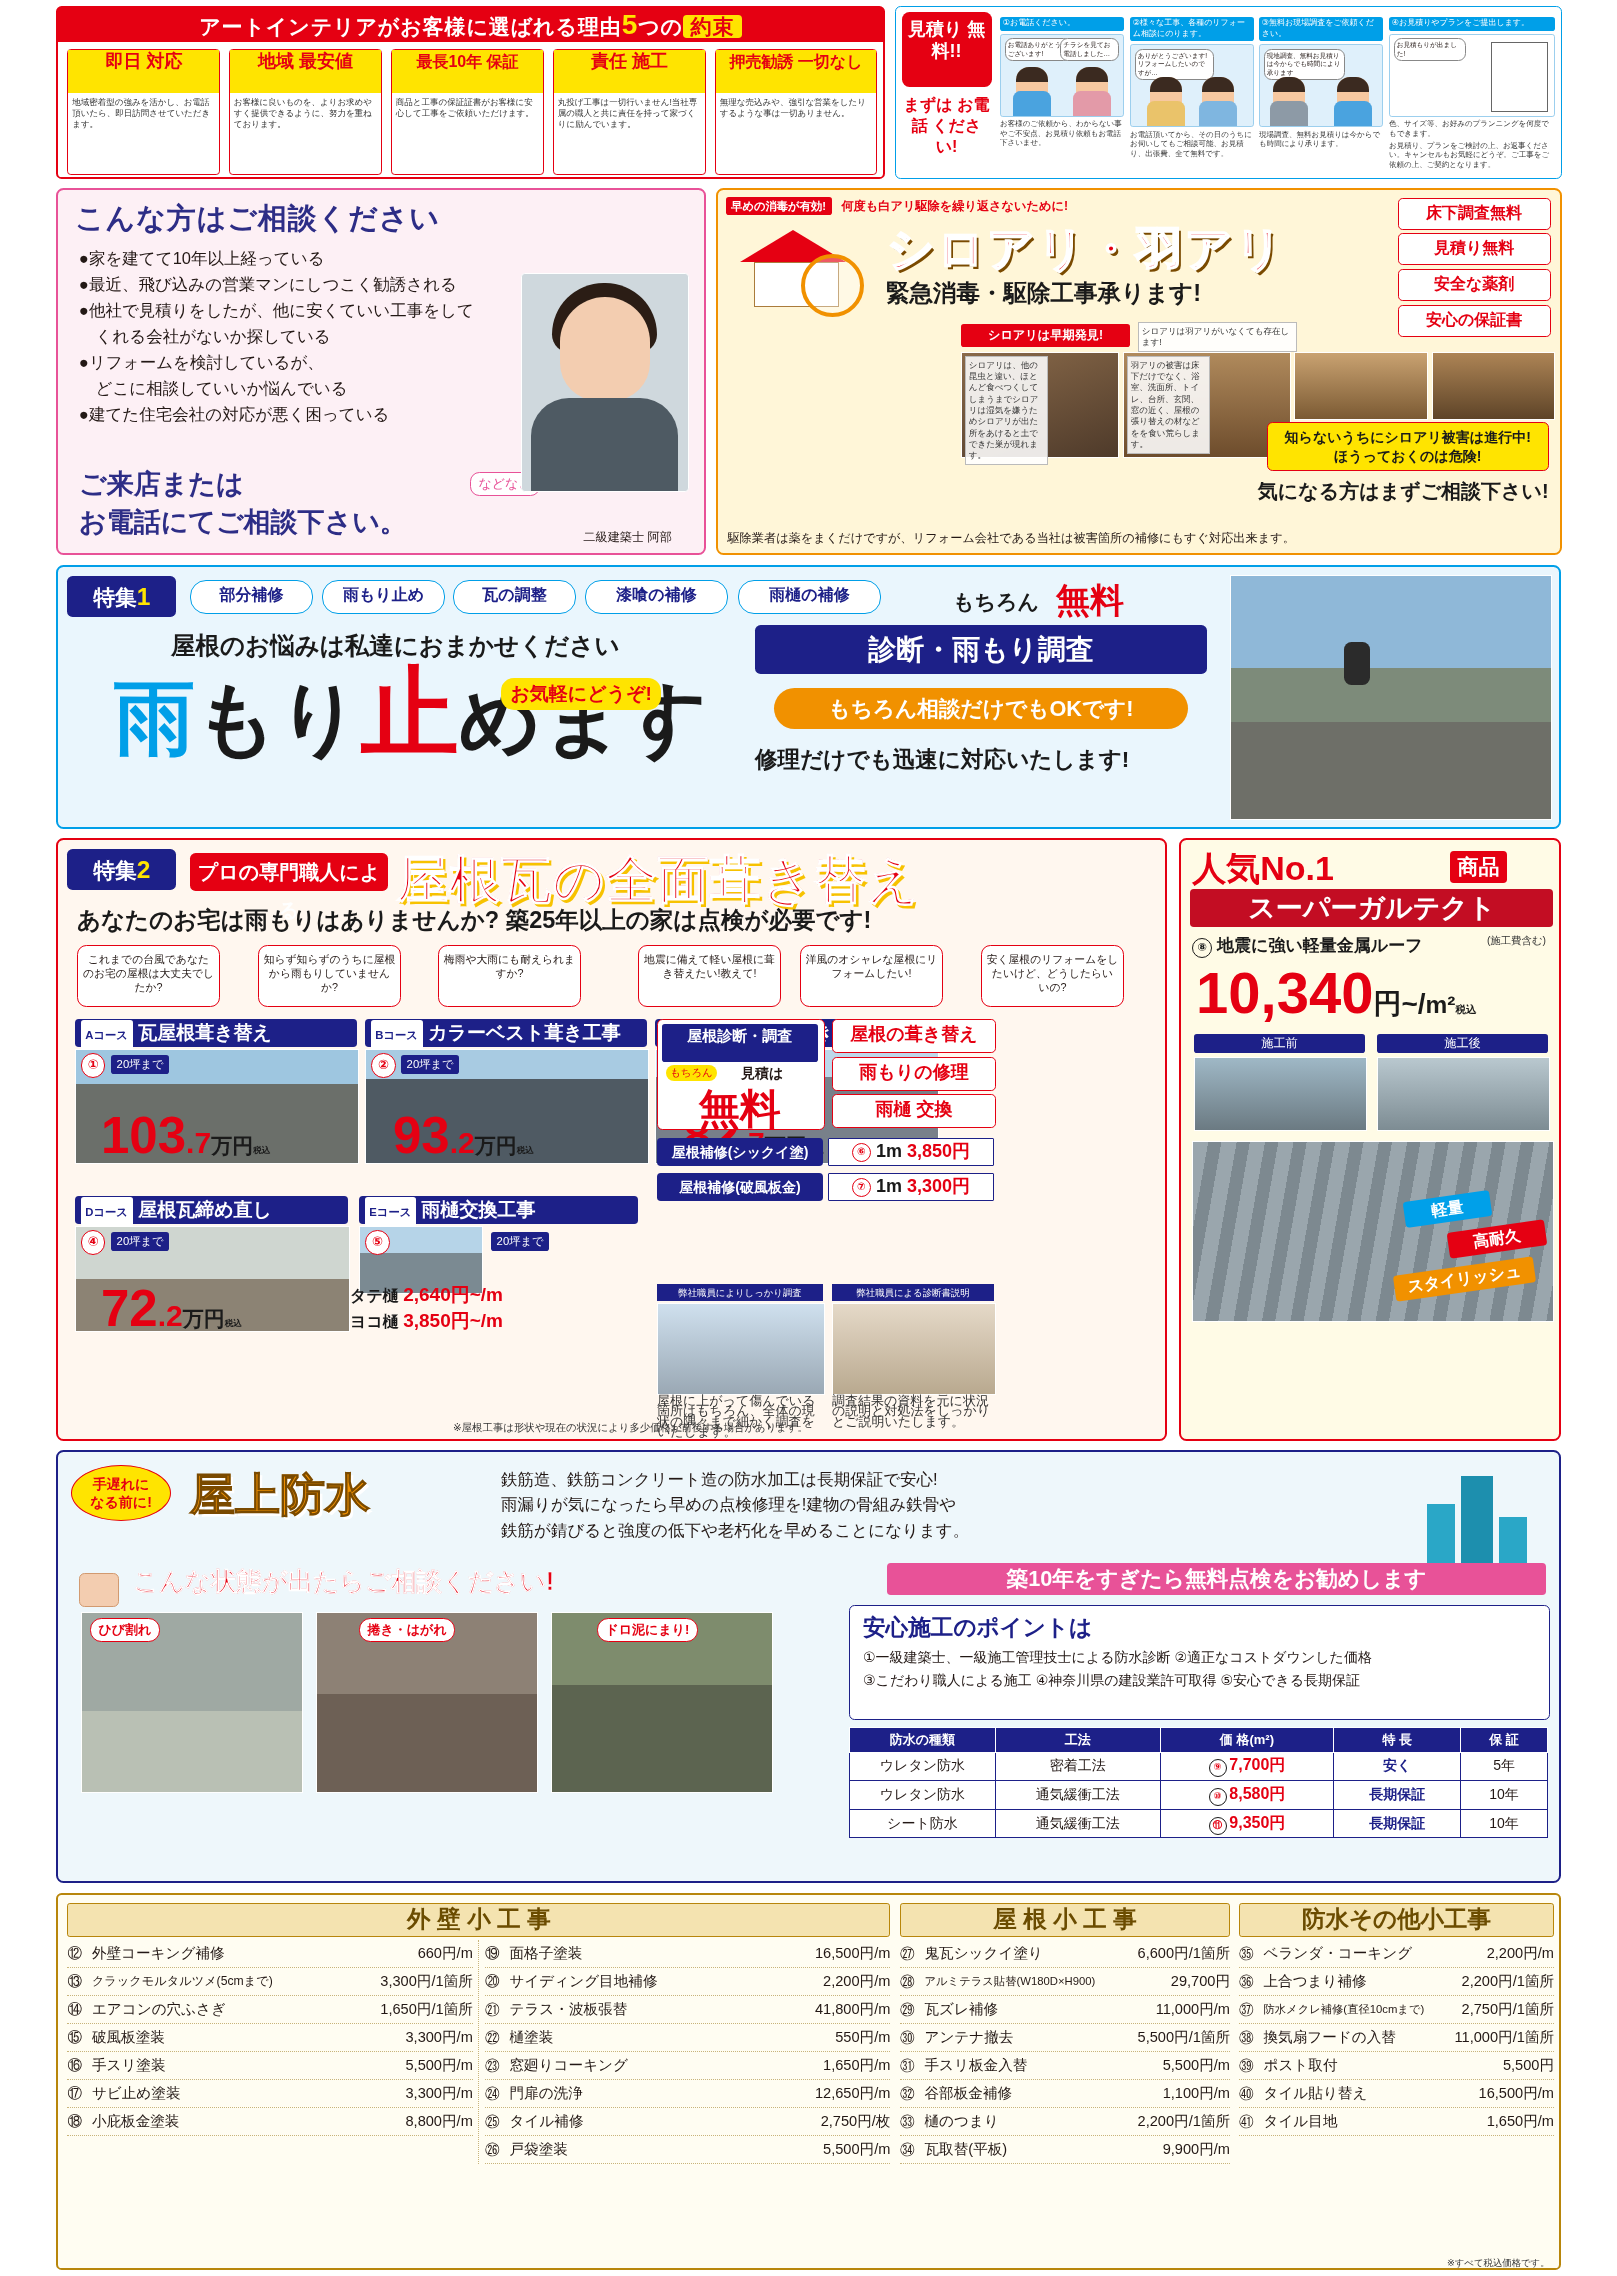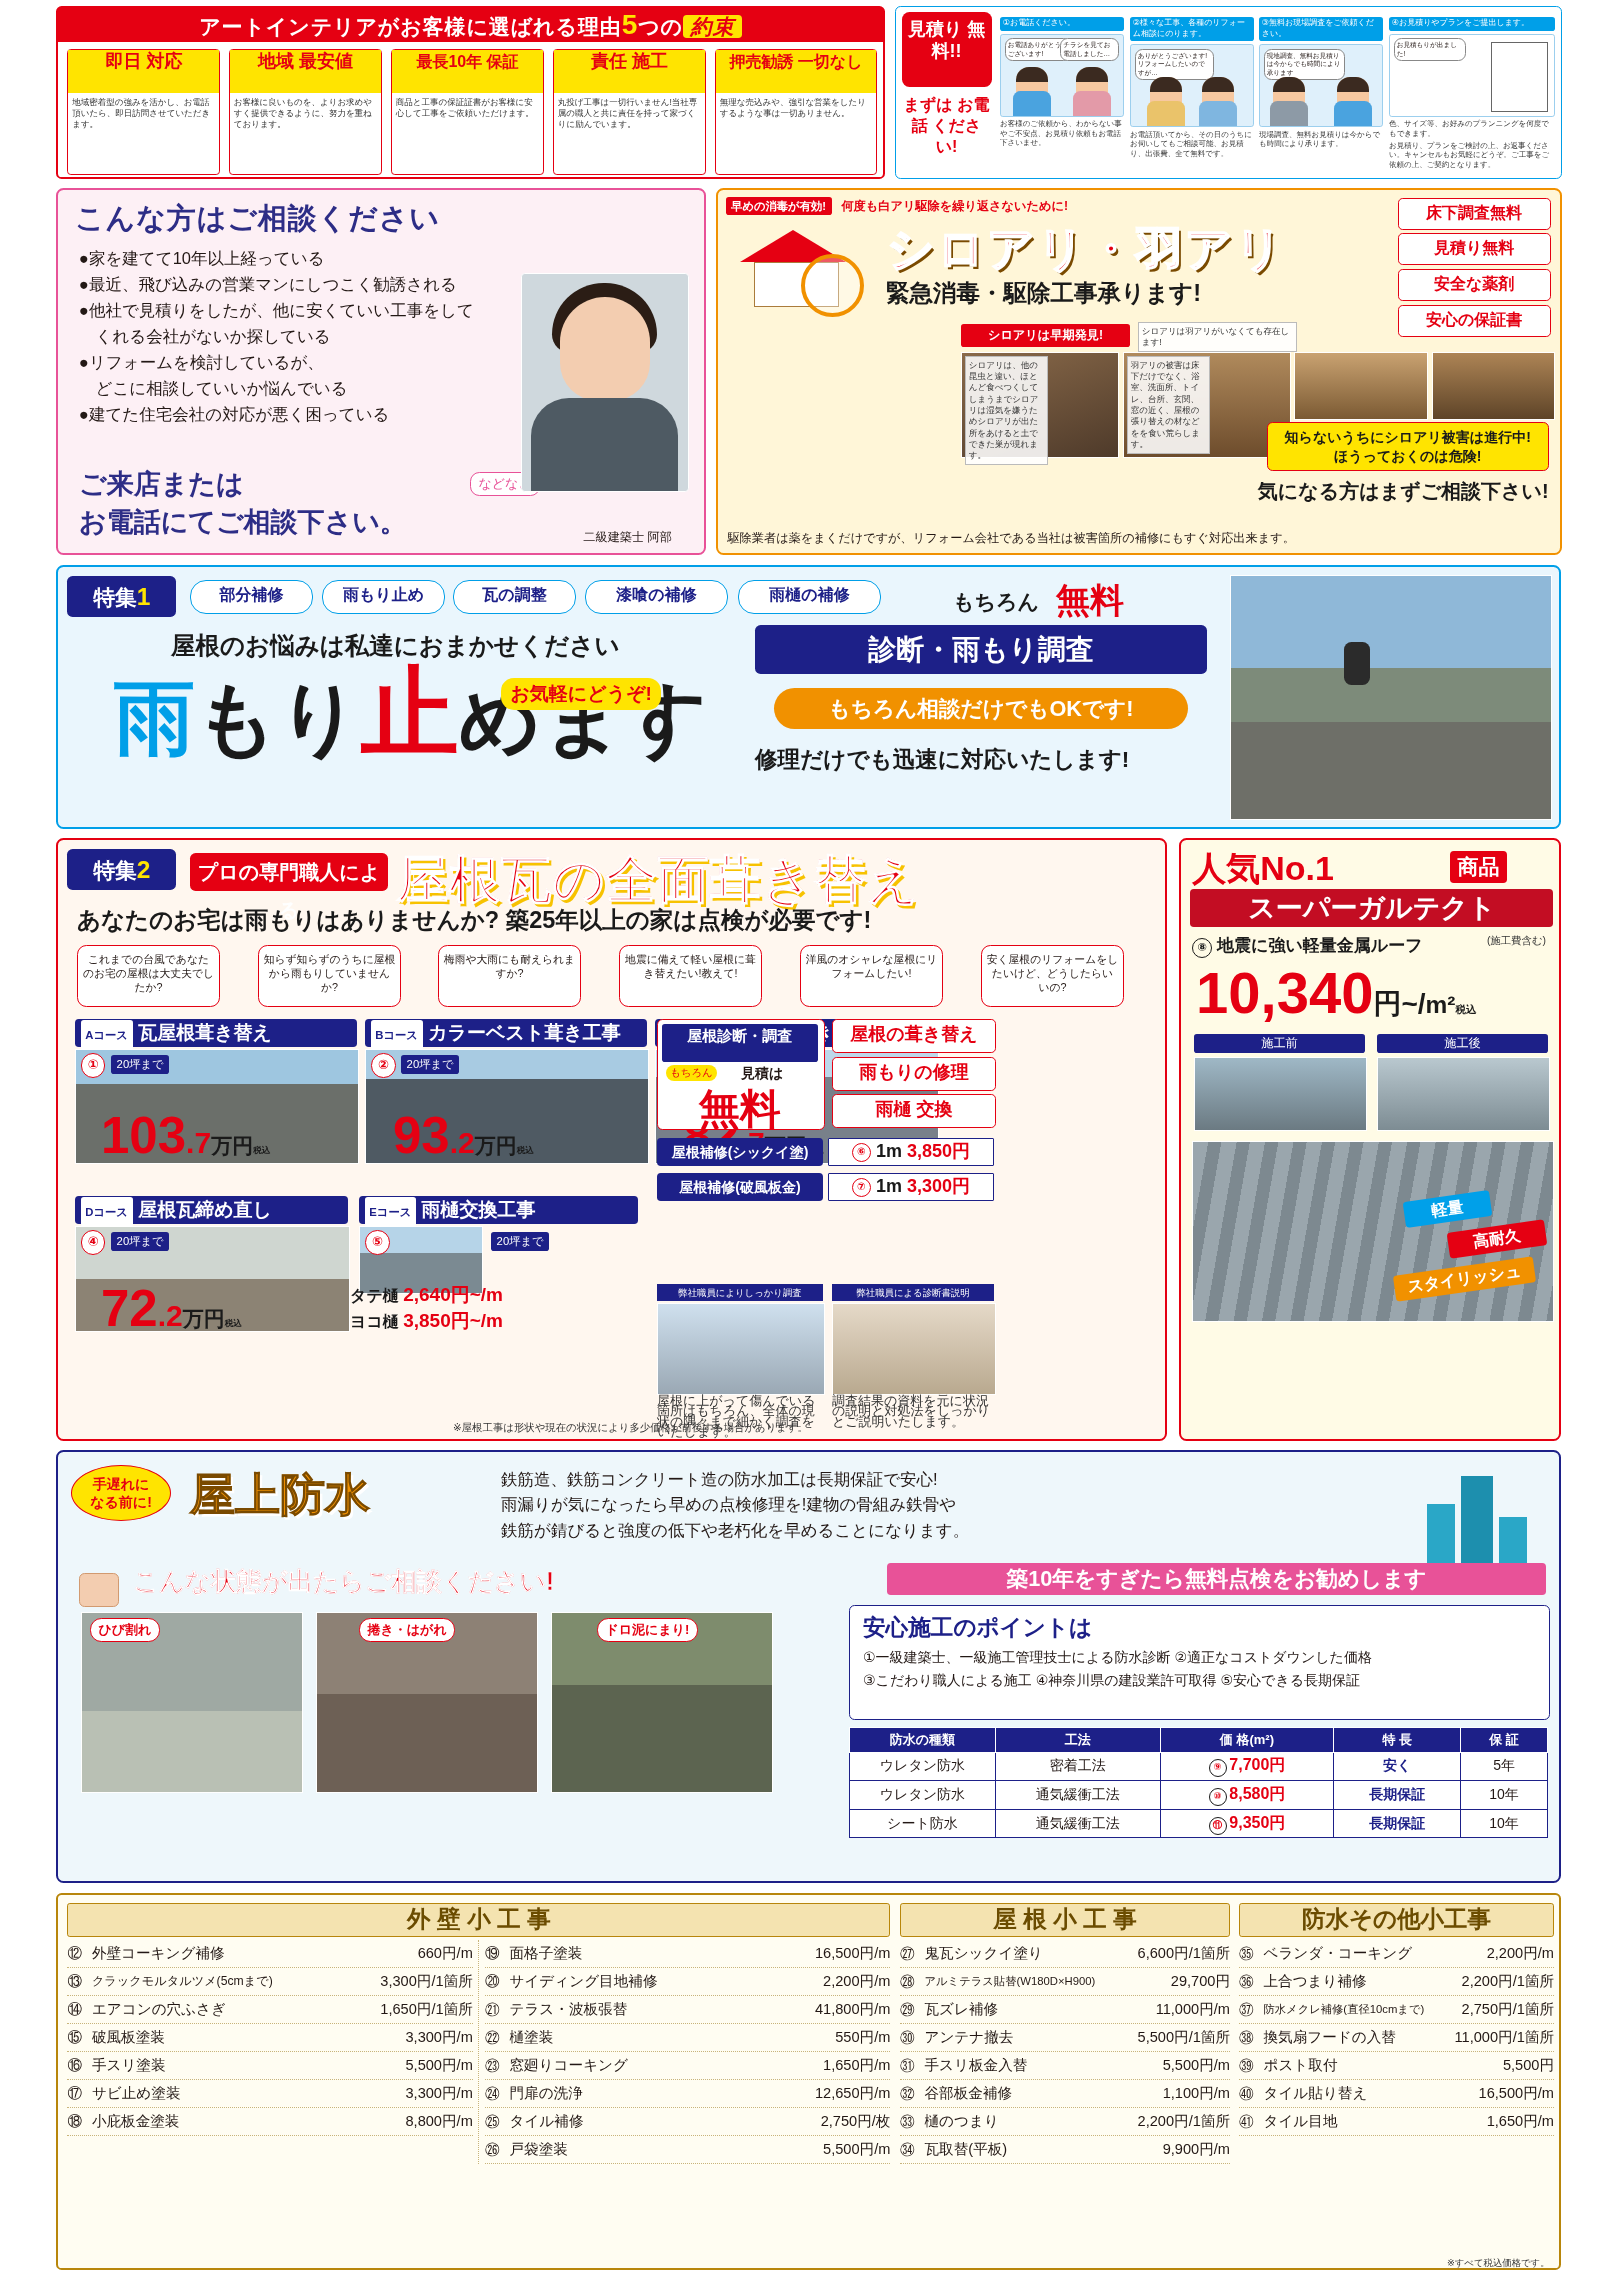--- a/index.html
+++ b/index.html
@@ -3,21 +3,21 @@
 <meta charset="utf-8">
 <style>
   html,body{margin:0;padding:0;background:#ffffff;}
   body{font-family:"Liberation Sans","DejaVu Sans",sans-serif;color:#231815;}
   #page{position:relative;width:1618px;height:2277px;margin:0 auto;background:#fff;overflow:hidden;}
   .blk{position:absolute;box-sizing:border-box;}
   
   #promise{left:56px;top:5.6px;width:829px;height:173px;background:#fff;border:2.8px solid #e50012;border-radius:5.6px;}
   #promise .hdr{position:absolute;left:0;top:0;width:100%;height:34px;background:#e50012;color:#fff;font-size:21px;font-weight:bold;line-height:34px;text-align:center;letter-spacing:0.9px;}
   #promise .hdr .num{color:#ffe400;font-size:28px;}
-  #promise .hdr .yk{background:#ffe400;color:#e50012;padding:0 7.5px;border-radius:3.8px;font-style:italic;}
+  #promise .hdr .yk{background:#ffe400;color:#e50012;padding:0 7.5px;border-radius:3.8px;}
   .pcard{position:absolute;top:41px;width:151px;height:124px;border:1.9px solid #e50012;border-radius:3.8px;background:#fff;}
   .pcard .pt{position:absolute;left:0;top:0;width:100%;height:43px;background:#ffe400;color:#e50012;font-weight:bold;font-size:18px;line-height:21px;text-align:center;padding-top:1.9px;box-sizing:border-box;}
   .pcard .pb{position:absolute;left:3.8px;top:47px;right:3.8px;font-size:8.5px;line-height:11.3px;color:#333;}
   .pcard .chk{position:absolute;left:2.8px;top:1.9px;width:13px;height:13px;border:1.9px solid #e50012;font-size:9.4px;color:#e50012;line-height:11.3px;text-align:center;}
   
   #flow{left:895px;top:5.6px;width:667px;height:173px;background:#fff;border:1.9px solid #009fe8;border-radius:5.6px;}
   #flow .free{position:absolute;left:5.6px;top:5.6px;width:90px;height:75px;background:#e50012;color:#fff;border-radius:7.5px;font-weight:bold;font-size:18px;line-height:22.6px;text-align:center;padding-top:5.6px;box-sizing:border-box;}
   #flow .call{position:absolute;left:5.6px;top:87px;width:90px;font-size:16px;font-weight:bold;color:#e50012;line-height:21px;text-align:center;}
   .fstep{position:absolute;top:10px;width:124px;height:162px;}
   .fstep .ft{font-size:8px;background:#009fe8;color:#fff;padding:1.9px 2.8px;border-radius:2.8px;line-height:10.4px;}
@@ -353,21 +353,21 @@
 
   <div class="blk" id="f2">
     <div class="tokushu"><span>特集</span><span class="n">2</span></div>
     <div class="pro">プロの専門職人による</div>
     <div class="ttl">屋根瓦の全面葺き替え</div>
     <div class="lead">あなたのお宅は雨もりはありませんか? 築25年以上の家は点検が必要です!</div>
 
     <div class="qb" style="left:19px;">これまでの台風であなたのお宅の屋根は大丈夫でしたか?</div>
     <div class="qb" style="left:200px;">知らず知らずのうちに屋根から雨もりしていませんか?</div>
     <div class="qb" style="left:380px;">梅雨や大雨にも耐えられますか?</div>
-    <div class="qb" style="left:561px;">地震に備えて軽い屋根に葺き替えたい!教えて!</div>
+    <div class="qb" style="left:580px;border-radius:9px;">地震に備えて軽い屋根に葺き替えたい!教えて!</div>
     <div class="qb" style="left:742px;">洋風のオシャレな屋根にリフォームしたい!</div>
     <div class="qb" style="left:923px;">安く屋根のリフォームをしたいけど、どうしたらいいの?</div>
 
     <div class="course" style="left:17px;top:179px;"><span class="cc">Aコース</span><span>瓦屋根葺き替え</span></div>
     <div class="cimg k1" style="left:17px;top:209px;"></div>
     <div class="numc" style="left:22.6px;top:213px;">①</div>
     <div class="tsubo" style="left:53px;top:215px;">20坪まで</div>
     <div class="price" style="left:43px;top:266px;"><span class="big">103</span><span class="dec">.7</span><span class="man">万円</span><span class="tax">税込</span></div>
 
     <div class="course" style="left:307px;top:179px;"><span class="cc">Bコース</span><span>カラーベスト葺き工事</span></div>

